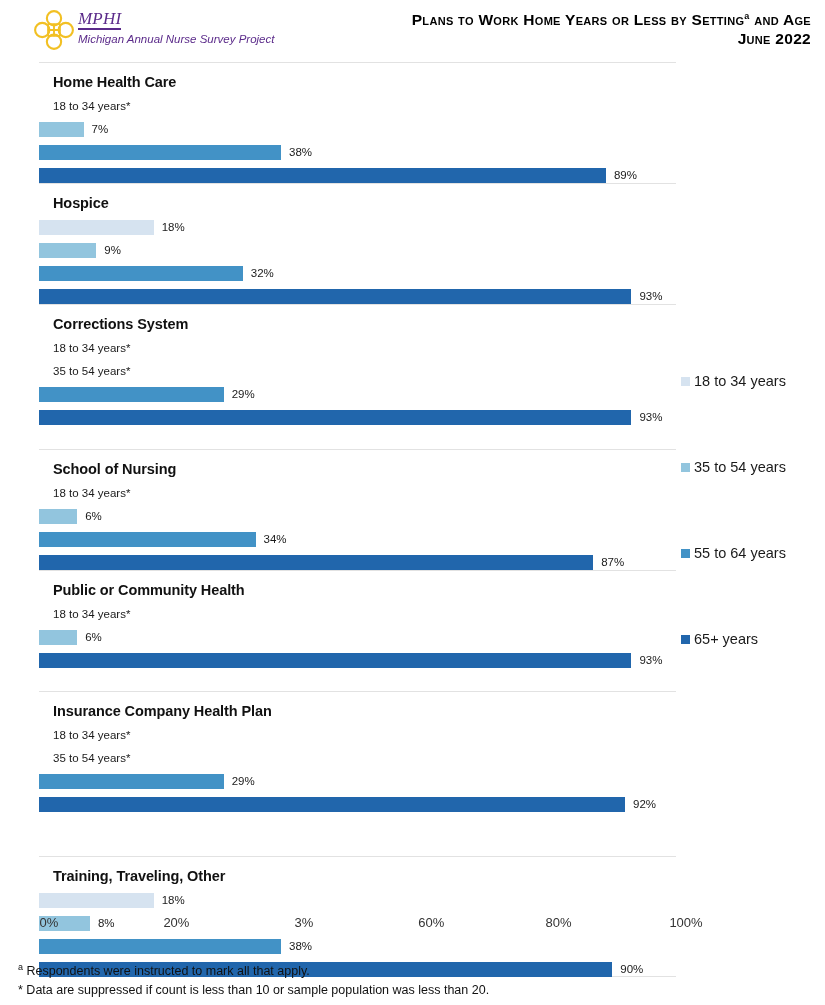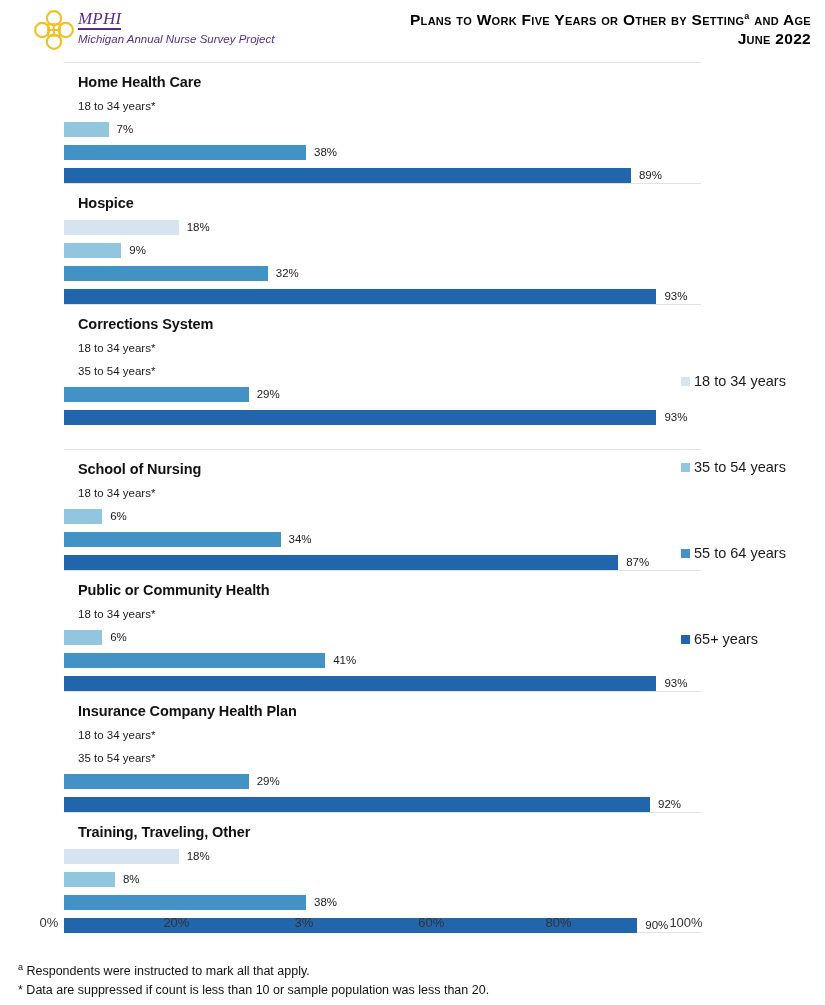--- a/index.html
+++ b/index.html
@@ -79,21 +79,21 @@
   
   #chart-area {
     position: absolute;
     left: 0;
     top: 62px;
     width: 825px;
     height: 880px;
   }
   #plot {
     position: absolute;
-    left: 64px;
+    left: 39px;
     top: 0;
     width: 637px;
   }
 
   .group {
     position: relative;
     border-top: 1.3px solid #e2e2e2;
     padding-top: 9px;
     box-sizing: border-box;
   }
@@ -222,21 +222,21 @@
       </g>
     </svg>
     <div id="logo-text">
       <div id="logo-acronym">MPHI</div>
       <div id="logo-tagline">Michigan Annual Nurse Survey Project</div>
     </div>
   </div>
 
   <div id="title-block">
     <div id="title-line1">
-      <span>Plans to Work Five Years or Other by Setting</span><sup>a</sup><span> and Age</span>
+      <span>Plans to Work Home Years or Less by Setting</span><sup>a</sup><span> and Age</span>
     </div>
     <div id="title-line2">June 2022</div>
   </div>
 
 </div>
 
 <div id="chart-area">
   <div id="plot">
       <div class="group" style="height: 121px;">
         <div class="group-title">Home Health Care</div>
@@ -349,26 +349,20 @@
             <div class="suppressed-label">18 to 34 years*</div>
           </div>
           <div class="row">
             <div class="bar-wrap">
               <span class="bar" style="width: 38.22px; background: rgb(146, 197, 222);"></span>
               <span class="bar-value">6%</span>
             </div>
           </div>
           <div class="row">
             <div class="bar-wrap">
-              <span class="bar" style="width: 261.17px; background: rgb(66, 146, 198);"></span>
-              <span class="bar-value">41%</span>
-            </div>
-          </div>
-          <div class="row">
-            <div class="bar-wrap">
               <span class="bar" style="width: 592.41px; background: rgb(33, 102, 172);"></span>
               <span class="bar-value">93%</span>
             </div>
           </div>
         </div>
       </div>
       <div class="group" style="height: 121px;">
         <div class="group-title">Insurance Company Health Plan</div>
         <div class="rows">
           <div class="row">
@@ -384,21 +378,21 @@
             </div>
           </div>
           <div class="row">
             <div class="bar-wrap">
               <span class="bar" style="width: 586.04px; background: rgb(33, 102, 172);"></span>
               <span class="bar-value">92%</span>
             </div>
           </div>
         </div>
       </div>
-      <div class="group" style="height: 121px;">
+      <div class="group" style="height: 121px; margin-top: 44px;">
         <div class="group-title">Training, Traveling, Other</div>
         <div class="rows">
           <div class="row">
             <div class="bar-wrap">
               <span class="bar" style="width: 114.66px; background: rgb(214, 227, 240);"></span>
               <span class="bar-value">18%</span>
             </div>
           </div>
           <div class="row">
             <div class="bar-wrap">

